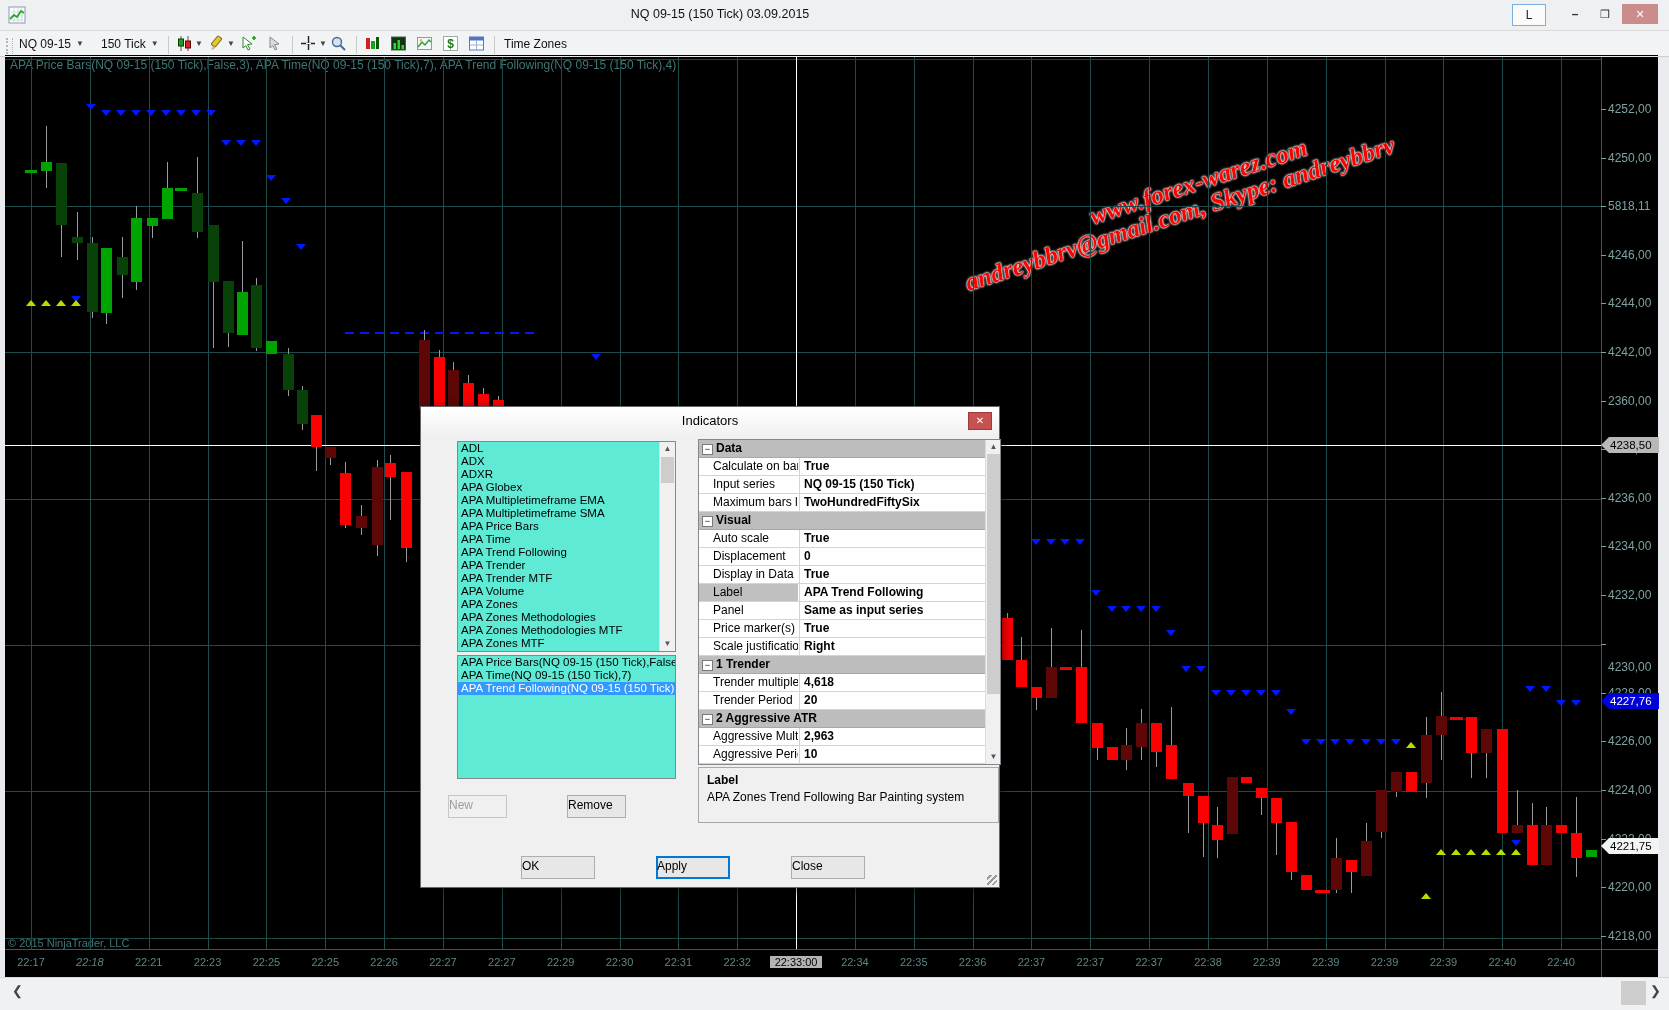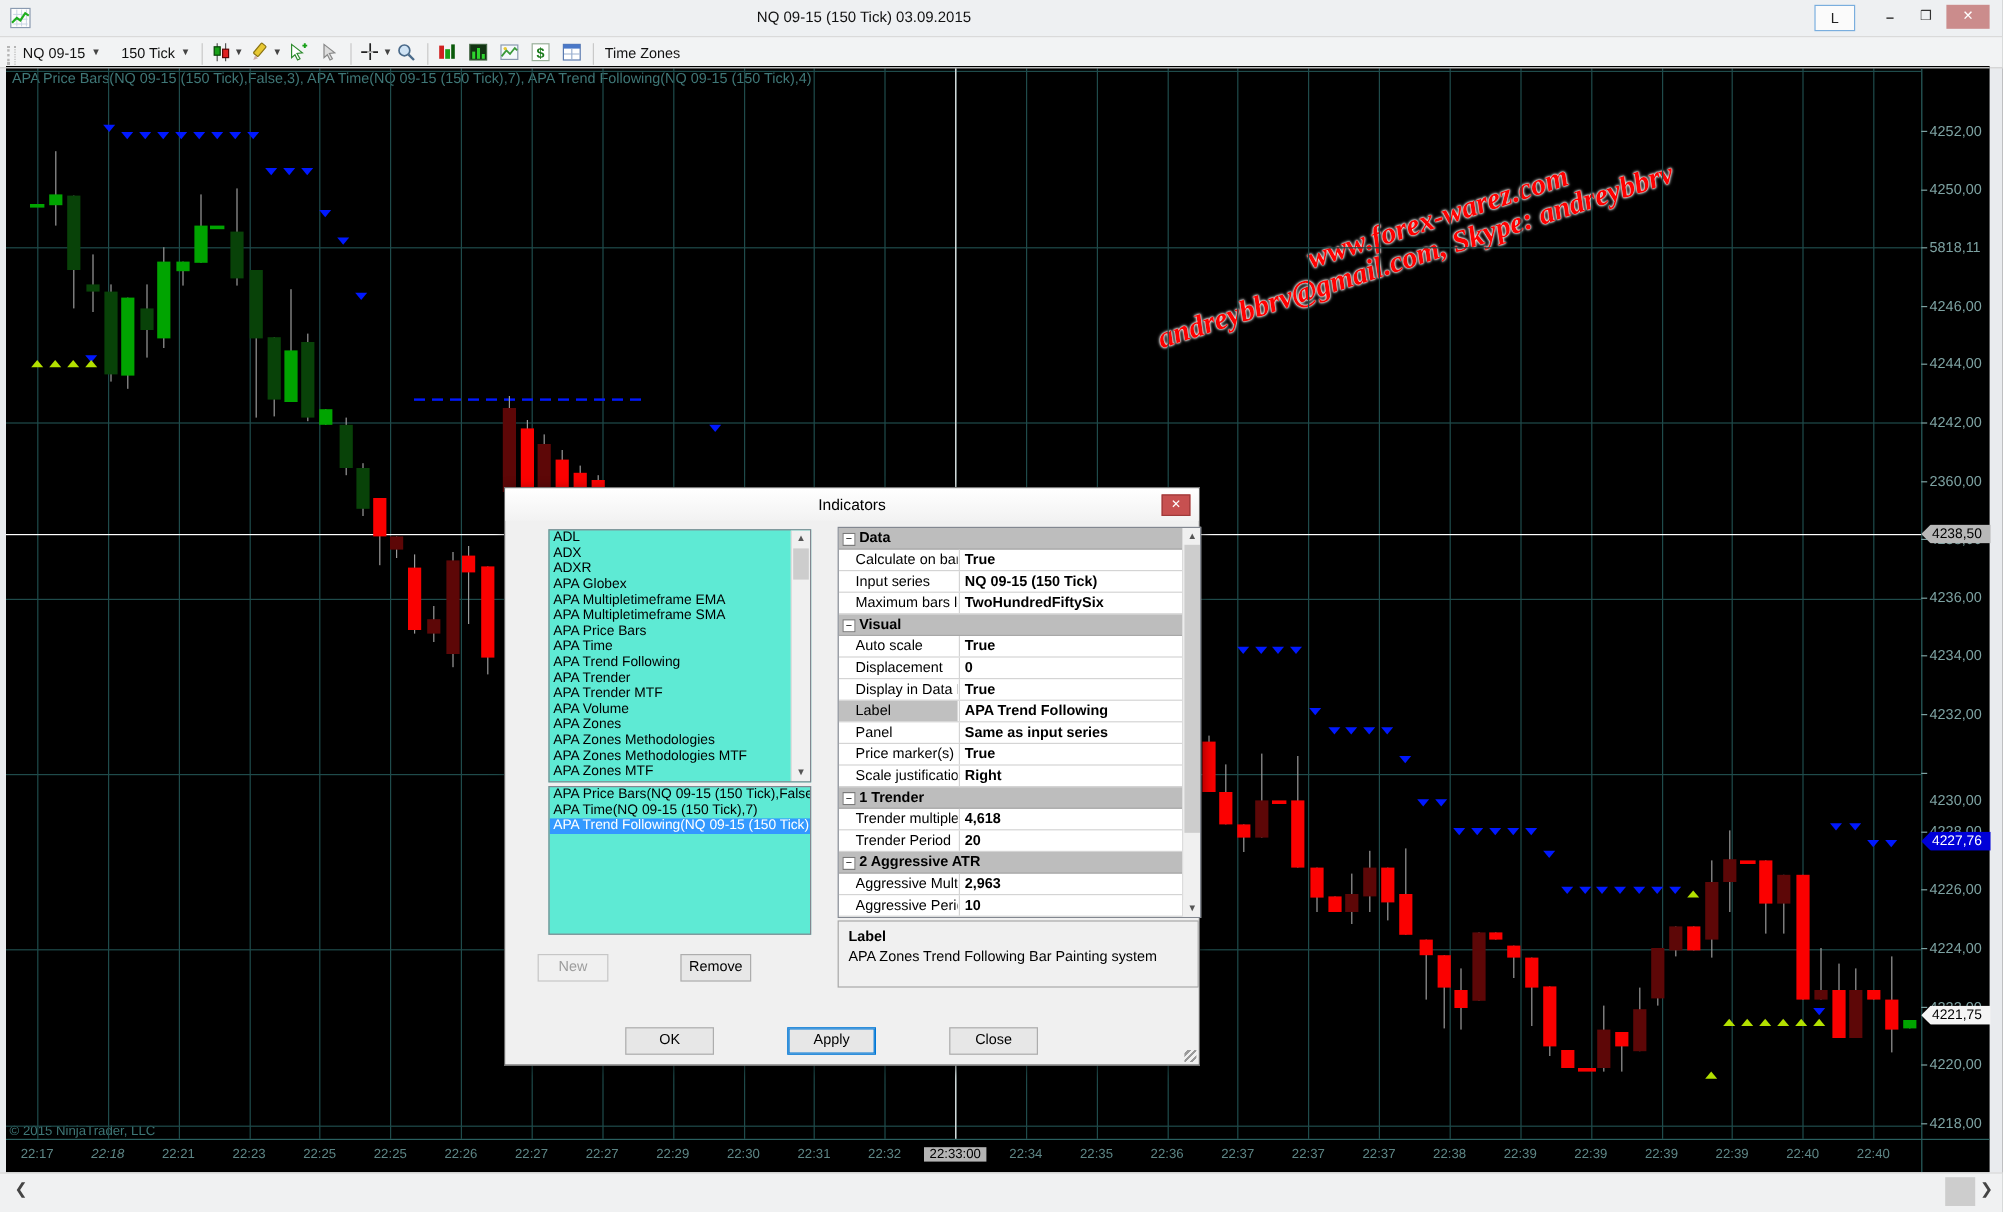--- a/index.html
+++ b/index.html
@@ -67,21 +67,21 @@
   #dlg-close{position:absolute;right:7px;top:5px;width:22px;height:16px;background:#c75050;border:1px solid #9e3a3a;
              color:#fff;font-size:10px;line-height:15px;text-align:center;}
   .listbox{position:absolute;left:24px;width:217px;background:#5eead4;border:1px solid #828790;overflow:hidden;margin-left:12px;}
   #lb-avail{top:34px;height:209px;}
   #lb-applied{top:248px;height:122px;}
   .lb-item{height:13px;line-height:13px;font-size:11.5px;padding-left:3px;white-space:nowrap;}
   .lb-item.sel{background:#3399ff;color:#fff;}
   .sbv{position:absolute;right:0;top:0;width:15px;height:100%;background:#f0f0f0;border-left:1px solid #dcdcdc;}
   .sb-arr{position:absolute;left:0;width:15px;height:14px;font-size:8px;color:#555;text-align:center;line-height:14px;background:#f0f0f0;}
   .sb-thumb{position:absolute;left:1px;width:13px;background:#cdcdcd;}
-  .dlgbtn{position:absolute;height:21px;background:#e7e7e7;border:1px solid #adadad;text-align:center;
+  .dlgbtn{position:absolute;height:21px;background:#e7e7e7;border:1px solid #adadad;
           line-height:19px;font-size:12px;}
   #btn-new{left:27px;top:388px;width:57px;color:#9c9c9c;border-color:#c6c6c6;background:#f0f0f0;}
   #btn-remove{left:146px;top:388px;width:57px;}
   #btn-ok{left:100px;top:449px;width:72px;}
   #btn-apply{left:235px;top:449px;width:72px;border:1px solid #0078d7;box-shadow:inset 0 0 0 1px #0078d7;}
   #btn-close-dlg{left:370px;top:449px;width:72px;}
   
   #pgrid{position:absolute;left:277px;top:32px;width:301px;height:324px;background:#fff;border:1px solid #828790;overflow:hidden;}
   .prow{position:relative;height:17px;line-height:17px;border-bottom:1px solid #d4d4d4;white-space:nowrap;}
   .prow.cat{background:#bdbdbd;font-weight:bold;border-bottom:1px solid #a8a8a8;}

